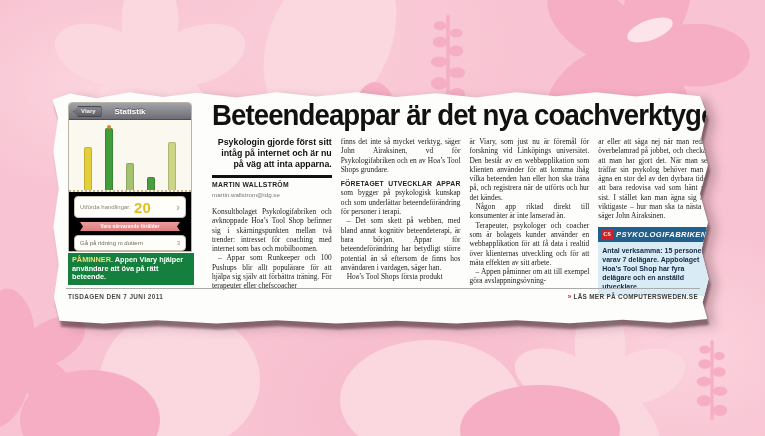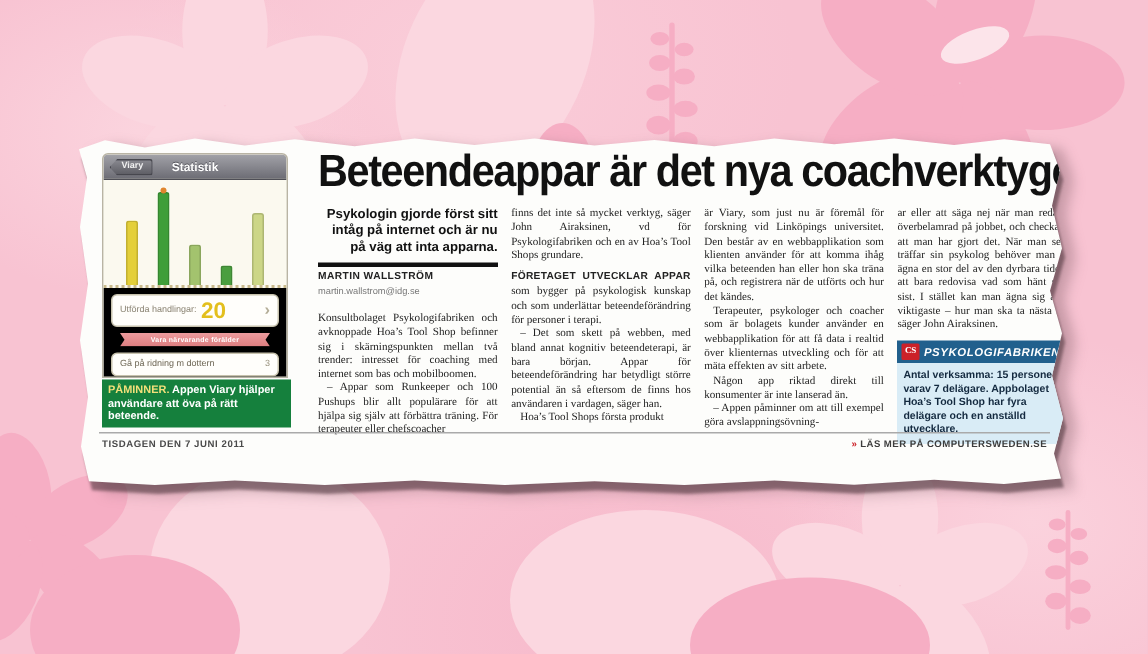--- a/index.html
+++ b/index.html
@@ -193,22 +193,22 @@
         </div>
         <div class="col">
           <p>finns det inte så mycket verktyg, säger John Airaksinen, vd för Psykologifabriken och en av Hoa’s Tool Shops grundare.</p>
           <div class="spacer"></div>
           <p><span class="leadin">FÖRETAGET UTVECKLAR APPAR</span><span> som bygger på psykologisk kunskap och som underlättar beteendeförändring för personer i terapi.</span></p>
           <p>– Det som skett på webben, med bland annat kognitiv beteendeterapi, är bara början. Appar för beteendeförändring har betydligt större potential än så eftersom de finns hos användaren i vardagen, säger han.</p>
           <p>Hoa’s Tool Shops första produkt</p>
         </div>
         <div class="col">
           <p>är Viary, som just nu är föremål för forskning vid Linköpings universitet. Den består av en webbapplikation som klienten använder för att komma ihåg vilka beteenden han eller hon ska träna på, och registrera när de utförts och hur det kändes.</p>
+          <p>Någon app riktad direkt till konsumenter är inte lanserad än.</p>
           <p>Terapeuter, psykologer och coacher som är bolagets kunder använder en webbapplikation för att få data i realtid över klienternas utveckling och för att mäta effekten av sitt arbete.</p>
-          <p>Någon app riktad direkt till konsumenter är inte lanserad än.</p>
           <p>– Appen påminner om att till exempel göra avslappningsövning-</p>
         </div>
         <div class="col">
           <p>ar eller att säga nej när man redan är överbelamrad på jobbet, och checkar av att man har gjort det. När man sedan träffar sin psykolog behöver man inte ägna en stor del av den dyrbara tiden åt att bara redovisa vad som hänt sedan sist. I stället kan man ägna sig åt det viktigaste – hur man ska ta nästa steg, säger John Airaksinen.</p>
           <div class="factbox">
             <div class="fact-head">
               <span class="cs-logo">CS</span>
               <span class="fact-title">PSYKOLOGIFABRIKEN</span>
             </div>
             <div class="fact-body">

